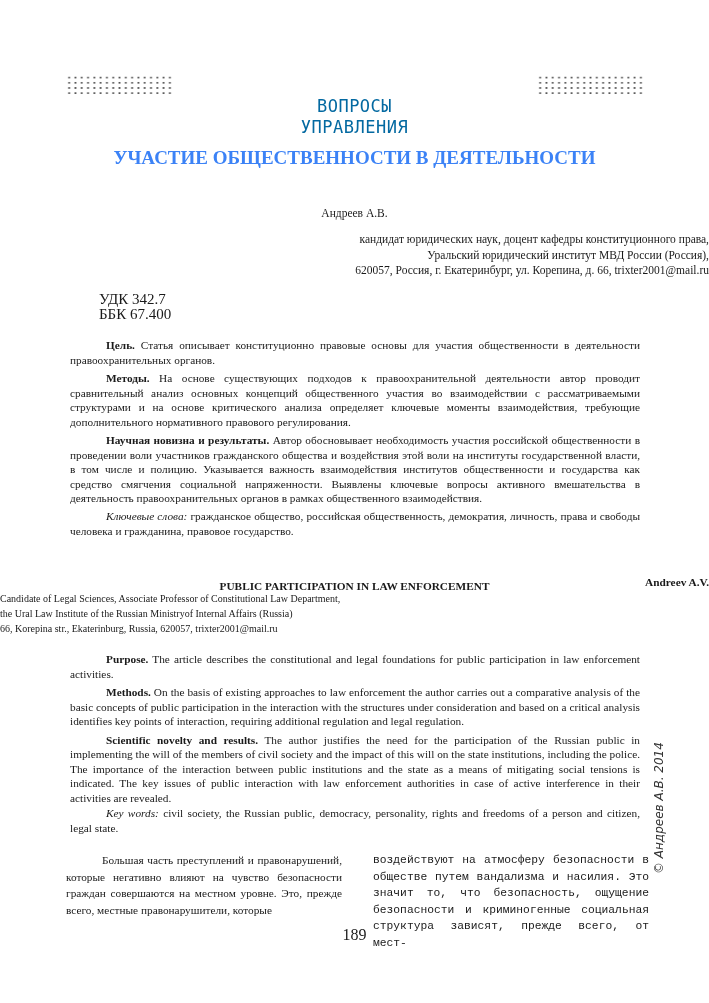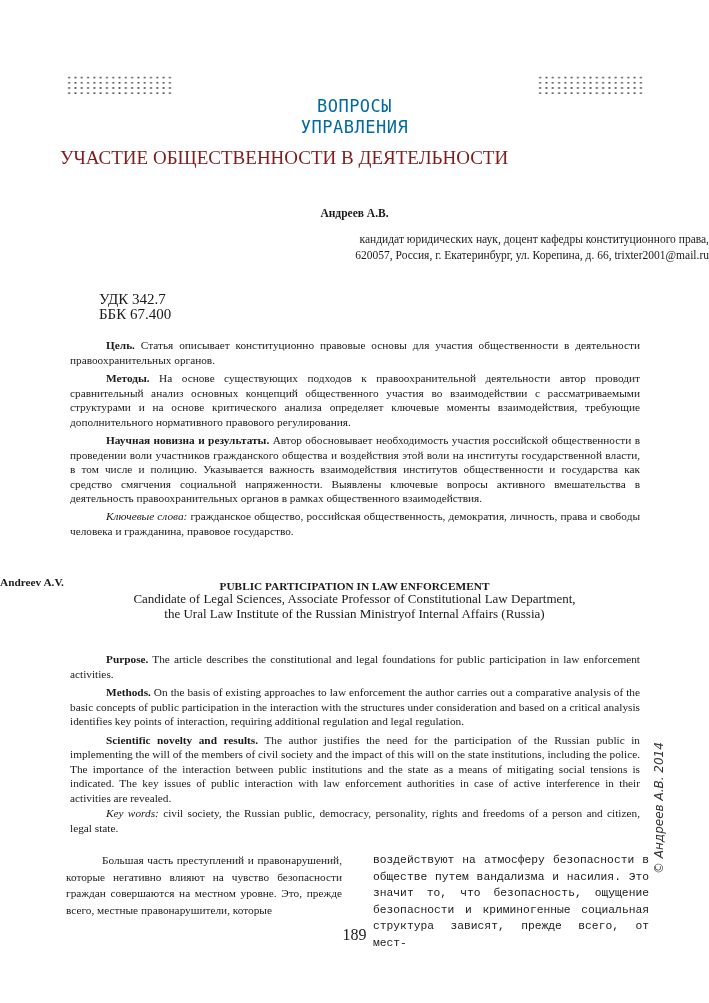--- a/index.html
+++ b/index.html
@@ -9,42 +9,42 @@
   .dots { position:absolute; top:75px; width:106px; height:21px;
           background-image: radial-gradient(circle, #555 0.9px, transparent 1.1px);
           background-size:6.3px 5.2px; }
   .dots.left { left:66px; }
   .dots.right { left:537px; }
 
   .journal { position:absolute; top:68px; left:0; width:709px; text-align:center;
              font-family:"DejaVu Sans Mono", "Liberation Mono", monospace; font-size:17px;
              line-height:21px; color:#0369a1; letter-spacing:0.5px; font-weight:normal;margin-top:28px; }
 
-  .title { position:absolute; top:146px; left:60px; width:589px; text-align:left;
-           font-weight:normal; font-size:19px; line-height:24px; color:#7f1d1d; }
+  .title { position:absolute; top:146px; left:60px; width:589px; text-align:center;
+           font-weight:bold; font-size:19px; line-height:24px; color:#3b82f6; }
   .author { position:absolute; top:207px; left:0; width:709px; text-align:center;
-            font-weight:bold; font-size:11.5px; }
+            font-weight:normal; font-size:11.5px; }
   .affil { position:absolute; top:232px; left:0; width:709px; text-align:right;
            font-size:11.5px; line-height:15.5px; }
   .udc { position:absolute; top:292px; left:99px; font-size:15px; line-height:14.5px; }
 
   .block { position:absolute; left:66px; width:578px; font-size:11.3px; line-height:14.5px;
            text-align:justify; }
   .block p { margin:4px; text-indent:36px; }
   .block b { font-weight:bold; }
   .block i { font-style:italic; }
 
   .ru-abs { top:334px; }
   .ru-kw { top:505px; }
   .en-title { position:absolute; top:580px; left:0; width:709px; text-align:center;
               font-weight:bold; font-size:11.3px; }
-  .en-author { position:absolute; top:576px; left:0; width:709px; text-align:left;
+  .en-author { position:absolute; top:576px; left:0; width:709px; text-align:right;
                font-weight:bold; font-size:11.3px; }
-  .en-affil { position:absolute; top:591px; left:0; width:709px; text-align:center;
-              font-size:13px; line-height:15px; }
+  .en-affil { position:absolute; top:591px; left:0; width:709px; 
+              font-size:10px; line-height:15px; }
   .en-abs { top:648px; }
   .en-kw { top:802px; }
 
   .col { position:absolute; top:852px; width:276px; font-size:11.3px; line-height:16.5px;
          text-align:justify; }
   .col.left { left:66px; }
   .col.left p { text-indent:36px; margin:0; }
   .col.right { left:373px; }
   .col.right p { margin:0;font-family:Liberation Mono, monospace; }
 
@@ -67,20 +67,21 @@
 </div>
 
 <div class="title">
   <div>УЧАСТИЕ ОБЩЕСТВЕННОСТИ В ДЕЯТЕЛЬНОСТИ</div>
 </div>
 
 <div class="author">Андреев А.В.</div>
 
 <div class="affil">
   <div>кандидат юридических наук, доцент кафедры конституционного права,</div>
+  <div>Уральский юридический институт МВД России (Россия),</div>
   <div>620057, Россия, г. Екатеринбург, ул. Корепина, д. 66, trixter2001@mail.ru</div>
 </div>
 
 <div class="udc">
   <div>УДК 342.7</div>
   <div>ББК 67.400</div>
 </div>
 
 <div class="block ru-abs">
   <p><b>Цель.</b><span> Статья описывает конституционно правовые основы для участия общественности в деятельности правоохранительных органов.</span></p>
@@ -90,20 +91,21 @@
 
 <div class="block ru-kw">
   <p><i>Ключевые слова:</i><span> гражданское общество, российская общественность, демократия, личность, права и свободы человека и гражданина, правовое государство.</span></p>
 </div>
 
 <div class="en-title">PUBLIC PARTICIPATION IN LAW ENFORCEMENT</div>
 <div class="en-author">Andreev A.V.</div>
 <div class="en-affil">
   <div>Candidate of Legal Sciences, Associate Professor of Constitutional Law Department,</div>
   <div>the Ural Law Institute of the Russian Ministryof Internal Affairs (Russia)</div>
+  <div>66, Korepina str., Ekaterinburg, Russia, 620057, trixter2001@mail.ru</div>
 </div>
 
 <div class="block en-abs">
   <p><b>Purpose.</b><span> The article describes the constitutional and legal foundations for public participation in law enforcement activities.</span></p>
   <p><b>Methods.</b><span> On the basis of existing approaches to law enforcement the author carries out a comparative analysis of the basic concepts of public participation in the interaction with the structures under consideration and based on a critical analysis identifies key points of interaction, requiring additional regulation and legal regulation.</span></p>
   <p><b>Scientific novelty and results.</b><span> The author justifies the need for the participation of the Russian public in implementing the will of the members of civil society and the impact of this will on the state institutions, including the police. The importance of the interaction between public institutions and the state as a means of mitigating social tensions is indicated. The key issues of public interaction with law enforcement authorities in case of active interference in their activities are revealed.</span></p>
 </div>
 
 <div class="block en-kw">
   <p><i>Key words:</i><span> civil society, the Russian public, democracy, personality, rights and freedoms of a person and citizen, legal state.</span></p>

